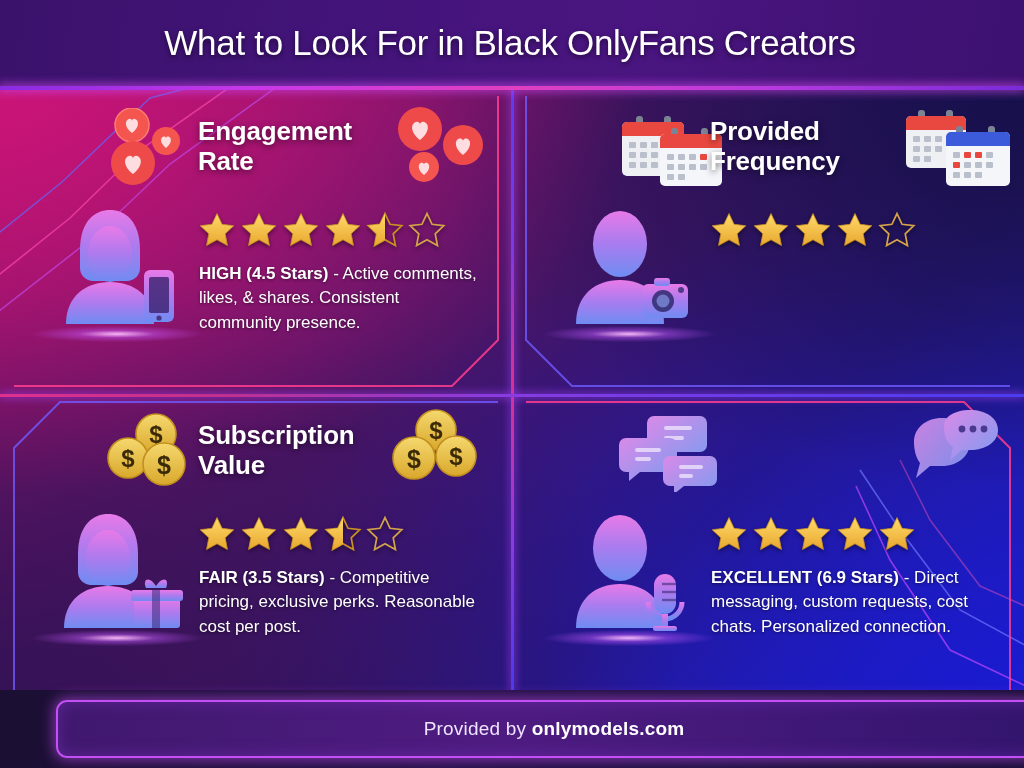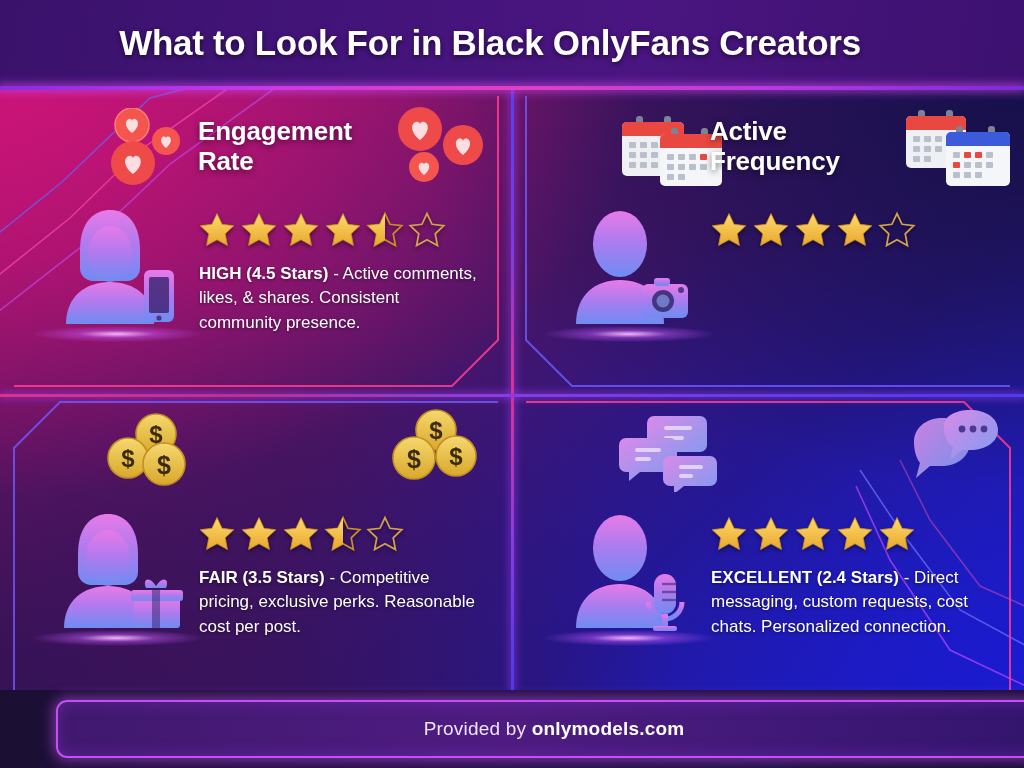--- a/index.html
+++ b/index.html
@@ -17,22 +17,23 @@
     z-index:40;
   }
   .header-underline{
     position:absolute;left:0;top:86px;width:1024px;height:4px;z-index:41;
     background:linear-gradient(90deg,#8a2be2 0%,#c838e8 25%,#e040c0 50%,#b83ae0 75%,#7a2bd8 100%);
     box-shadow:0 0 10px 2px rgba(200,70,230,.75);
   }
   .header-title{
     position:absolute;left:0;top:0;width:980px;height:86px;
     display:flex;align-items:center;justify-content:center;
-    color:#fff;font-size:35px;font-weight:bold;letter-spacing:-.3px;
+    color:#fff;font-size:35px;font-weight:normal;letter-spacing:-.3px;
     text-shadow:0 2px 5px rgba(0,0,0,.55);
+    padding-left:20px;
   }
 
   
   .stage{
     position:absolute;left:0;top:90px;width:1024px;height:600px;overflow:hidden;
     background:
       radial-gradient(120% 130% at 0% 0%,   rgba(205,20,120,.95) 0%, rgba(205,20,120,0) 52%),
       radial-gradient(110% 120% at 100% 0%, rgba(20,16,74,.96)  0%, rgba(20,16,74,0)  55%),
       radial-gradient(120% 130% at 0% 100%, rgba(52,18,86,.96)  0%, rgba(52,18,86,0)  55%),
       radial-gradient(130% 140% at 100% 100%, rgba(26,26,210,.95) 0%, rgba(26,26,210,0) 60%),
@@ -306,21 +307,21 @@
           <path d="M18 126 C18 96 38 82 62 82 C86 82 106 96 106 126 Z" fill="url(#gA2)"></path>
           <rect x="84" y="86" width="46" height="34" rx="6" fill="url(#gA2)"></rect>
           <rect x="96" y="80" width="16" height="8" rx="3" fill="url(#gA2)"></rect>
           <circle cx="105" cy="103" r="11" fill="#2f2a6e" opacity=".85"></circle>
           <circle cx="105" cy="103" r="6.5" fill="#8fa6f5" opacity=".6"></circle>
           <circle cx="123" cy="92" r="3" fill="#2f2a6e" opacity=".8"></circle>
         </svg>
       </div>
 
       <div class="q-title">
-        <span>Active</span><br>
+        <span>Provided</span><br>
         <span>Frequency</span>
       </div>
 
       <div class="q-stars">
         <svg width="38" height="38" viewBox="0 0 24 24">
             <path d="M12 1.6 L15.2 8.4 L22.6 9.3 L17.2 14.4 L18.6 21.8 L12 18.2 L5.4 21.8 L6.8 14.4 L1.4 9.3 L8.8 8.4 Z" fill="url(#sg)" stroke="#c98f24" stroke-width=".5"></path>
           </svg>
         <svg width="38" height="38" viewBox="0 0 24 24">
             <path d="M12 1.6 L15.2 8.4 L22.6 9.3 L17.2 14.4 L18.6 21.8 L12 18.2 L5.4 21.8 L6.8 14.4 L1.4 9.3 L8.8 8.4 Z" fill="url(#sg)" stroke="#c98f24" stroke-width=".5"></path>
           </svg>
@@ -379,20 +380,24 @@
           <path d="M32 52 C32 22 48 12 62 12 C76 12 92 22 92 52 L92 70 C92 78 86 82 80 83 L44 83 C38 82 32 78 32 70 Z" fill="url(#gA3)"></path>
           <ellipse cx="62" cy="56" rx="22" ry="28" fill="url(#gA3)"></ellipse>
           <path d="M18 126 C18 98 38 84 62 84 C86 84 106 98 106 126 Z" fill="url(#gA3)"></path>
           <rect x="88" y="96" width="46" height="30" rx="3" fill="url(#gA3)"></rect>
           <rect x="85" y="88" width="52" height="11" rx="3" fill="url(#gA3)"></rect>
           <rect x="106" y="88" width="8" height="38" fill="#3d2a78" opacity=".55"></rect>
           <path d="M100 86 C96 76 104 74 110 84 C116 74 124 76 120 86 Z" fill="url(#gA3)"></path>
         </svg>
       </div>
 
+      <div class="q-title">
+        <span>Subscription</span><br>
+        <span>Value</span>
+      </div>
 
       <div class="q-stars">
         <svg width="38" height="38" viewBox="0 0 24 24">
             <path d="M12 1.6 L15.2 8.4 L22.6 9.3 L17.2 14.4 L18.6 21.8 L12 18.2 L5.4 21.8 L6.8 14.4 L1.4 9.3 L8.8 8.4 Z" fill="url(#sg)" stroke="#c98f24" stroke-width=".5"></path>
           </svg>
         <svg width="38" height="38" viewBox="0 0 24 24">
             <path d="M12 1.6 L15.2 8.4 L22.6 9.3 L17.2 14.4 L18.6 21.8 L12 18.2 L5.4 21.8 L6.8 14.4 L1.4 9.3 L8.8 8.4 Z" fill="url(#sg)" stroke="#c98f24" stroke-width=".5"></path>
           </svg>
         <svg width="38" height="38" viewBox="0 0 24 24">
             <path d="M12 1.6 L15.2 8.4 L22.6 9.3 L17.2 14.4 L18.6 21.8 L12 18.2 L5.4 21.8 L6.8 14.4 L1.4 9.3 L8.8 8.4 Z" fill="url(#sg)" stroke="#c98f24" stroke-width=".5"></path>
@@ -481,21 +486,21 @@
             <path d="M12 1.6 L15.2 8.4 L22.6 9.3 L17.2 14.4 L18.6 21.8 L12 18.2 L5.4 21.8 L6.8 14.4 L1.4 9.3 L8.8 8.4 Z" fill="url(#sg)" stroke="#c98f24" stroke-width=".5"></path>
           </svg>
         <svg width="38" height="38" viewBox="0 0 24 24">
             <path d="M12 1.6 L15.2 8.4 L22.6 9.3 L17.2 14.4 L18.6 21.8 L12 18.2 L5.4 21.8 L6.8 14.4 L1.4 9.3 L8.8 8.4 Z" fill="url(#sg)" stroke="#c98f24" stroke-width=".5"></path>
           </svg>
         <svg width="38" height="38" viewBox="0 0 24 24">
             <path d="M12 1.6 L15.2 8.4 L22.6 9.3 L17.2 14.4 L18.6 21.8 L12 18.2 L5.4 21.8 L6.8 14.4 L1.4 9.3 L8.8 8.4 Z" fill="url(#sg)" stroke="#c98f24" stroke-width=".5"></path>
           </svg>
       </div>
 
-      <div class="q-desc"><b>EXCELLENT (2.4 Stars)</b><span> - Direct messaging, custom requests, cost chats. Personalized connection.</span></div>
+      <div class="q-desc"><b>EXCELLENT (6.9 Stars)</b><span> - Direct messaging, custom requests, cost chats. Personalized connection.</span></div>
     </div>
 
   </div>
 
   <div class="footer-zone">
     <div class="footer-bar">
       <div class="footer-text"><span>Provided by </span><b>onlymodels.com</b></div>
     </div>
   </div>
 

